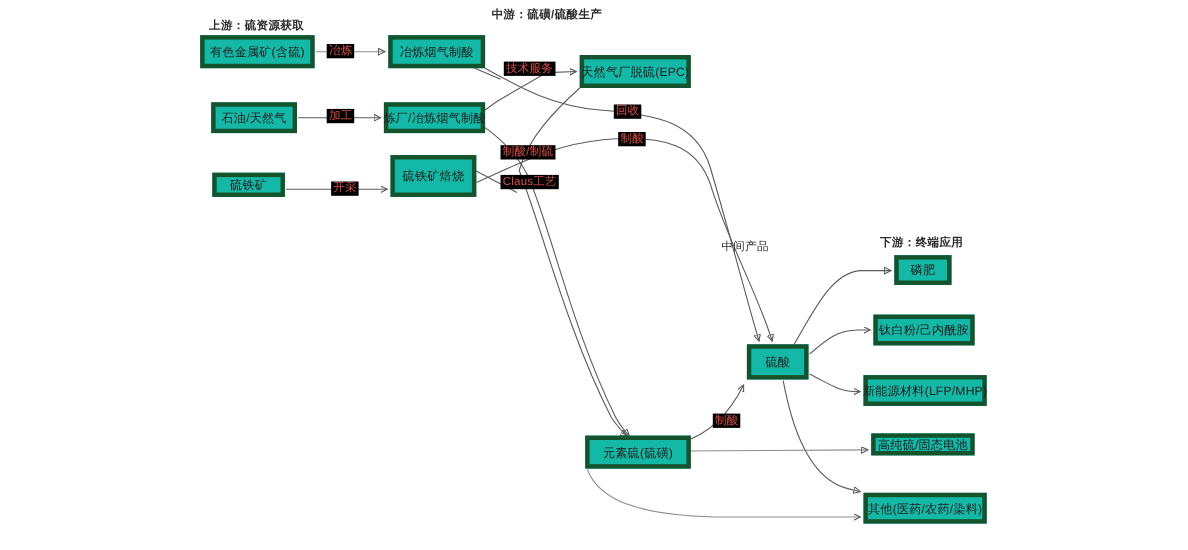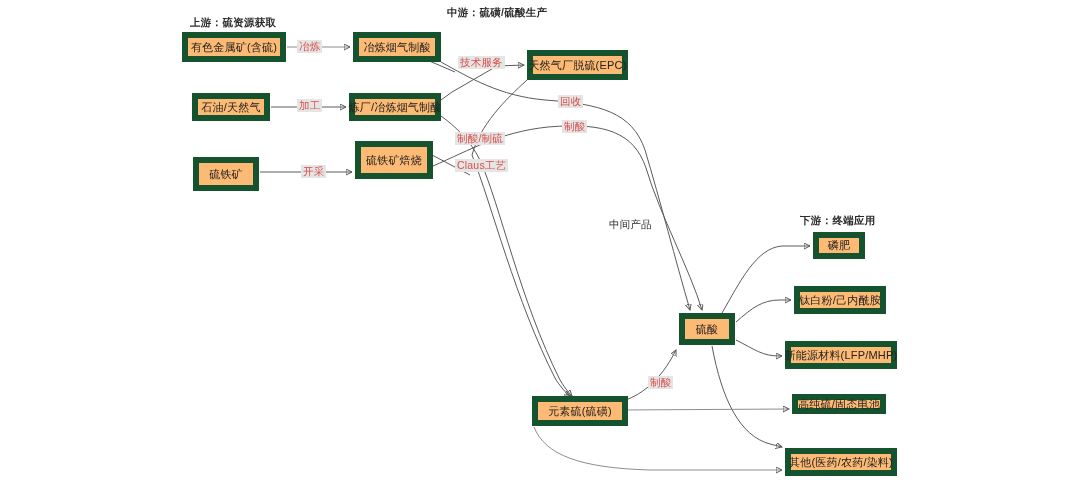--- a/index.html
+++ b/index.html
@@ -6,29 +6,29 @@
   body{width:1080px;height:500px;overflow:hidden;
        font-family:"Liberation Sans","DejaVu Sans",sans-serif;}
   #stage{position:relative;width:1080px;height:500px;background:#fff;}
 
   
   .caption{position:absolute;font-size:10.5px;color:#2b2b2b;white-space:nowrap;
            letter-spacing:.3px;font-weight:bold;}
 
   
   .node{position:absolute;box-sizing:border-box;
-        background:#fdba74;border:6px solid #14532d;
+        background:#14b8a6;border:4px solid #14532d;
         display:flex;align-items:center;justify-content:center;
         font-size:11px;color:#222;white-space:nowrap;letter-spacing:.2px;}
 
   
   .elabel{position:absolute;font-size:10.5px;color:#d8504a;
-          background:#e5e5e5;padding:1px 2px;white-space:nowrap;
+          background:#000000;padding:1px 2px;white-space:nowrap;
           letter-spacing:.2px;line-height:11px;}
-  .elabel.plain{color:#2b2b2b;background:transparent;padding:0;}
+  .elabel.plain{color:#2b2b2b;background:transparent;padding:0;margin-left:47px;}
 
   svg.edges{position:absolute;left:0;top:0;width:1080px;height:500px;
             overflow:visible;}
   svg.edges path{fill:none;stroke:#5b5b5b;stroke-width:1;}
   svg.edges path.grey{stroke:#8d8d8d;}
 </style>
 </head>
 <body>
 
 <div id="stage">
@@ -83,21 +83,21 @@
 
   <div class="caption" style="left:190px;top:16px">上游：硫资源获取</div>
   <div class="caption" style="left:447px;top:6px">中游：硫磺/硫酸生产</div>
   <div class="caption" style="left:800px;top:214px">下游：终端应用</div>
 
   <div class="node" style="left:182px;top:32px;width:104px;height:30px">有色金属矿(含硫)</div>
   <div class="node" style="left:353px;top:32px;width:88px;height:30px">冶炼烟气制酸</div>
   <div class="node" style="left:527px;top:50px;width:101px;height:30px">天然气厂脱硫(EPC)</div>
   <div class="node" style="left:192px;top:93px;width:78px;height:28px">石油/天然气</div>
   <div class="node" style="left:349px;top:93px;width:92px;height:28px">炼厂/冶炼烟气制酸</div>
-  <div class="node" style="left:193px;top:157px;width:66px;height:34px">硫铁矿</div>
+  <div class="node" style="left:193px;top:157px;width:66px;height:22px">硫铁矿</div>
   <div class="node" style="left:355px;top:141px;width:78px;height:38px">硫铁矿焙烧</div>
   <div class="node" style="left:679px;top:313px;width:56px;height:32px">硫酸</div>
   <div class="node" style="left:532px;top:396px;width:96px;height:30px">元素硫(硫磺)</div>
   <div class="node" style="left:813px;top:232px;width:52px;height:27px">磷肥</div>
   <div class="node" style="left:794px;top:286px;width:92px;height:28px">钛白粉/己内酰胺</div>
   <div class="node" style="left:785px;top:341px;width:112px;height:28px">新能源材料(LFP/MHP)</div>
   <div class="node" style="left:792px;top:394px;width:94px;height:20px">高纯硫/固态电池</div>
   <div class="node" style="left:785px;top:448px;width:112px;height:28px">其他(医药/农药/染料)</div>
 
   <div class="elabel" style="left:297px;top:40px">冶炼</div>

